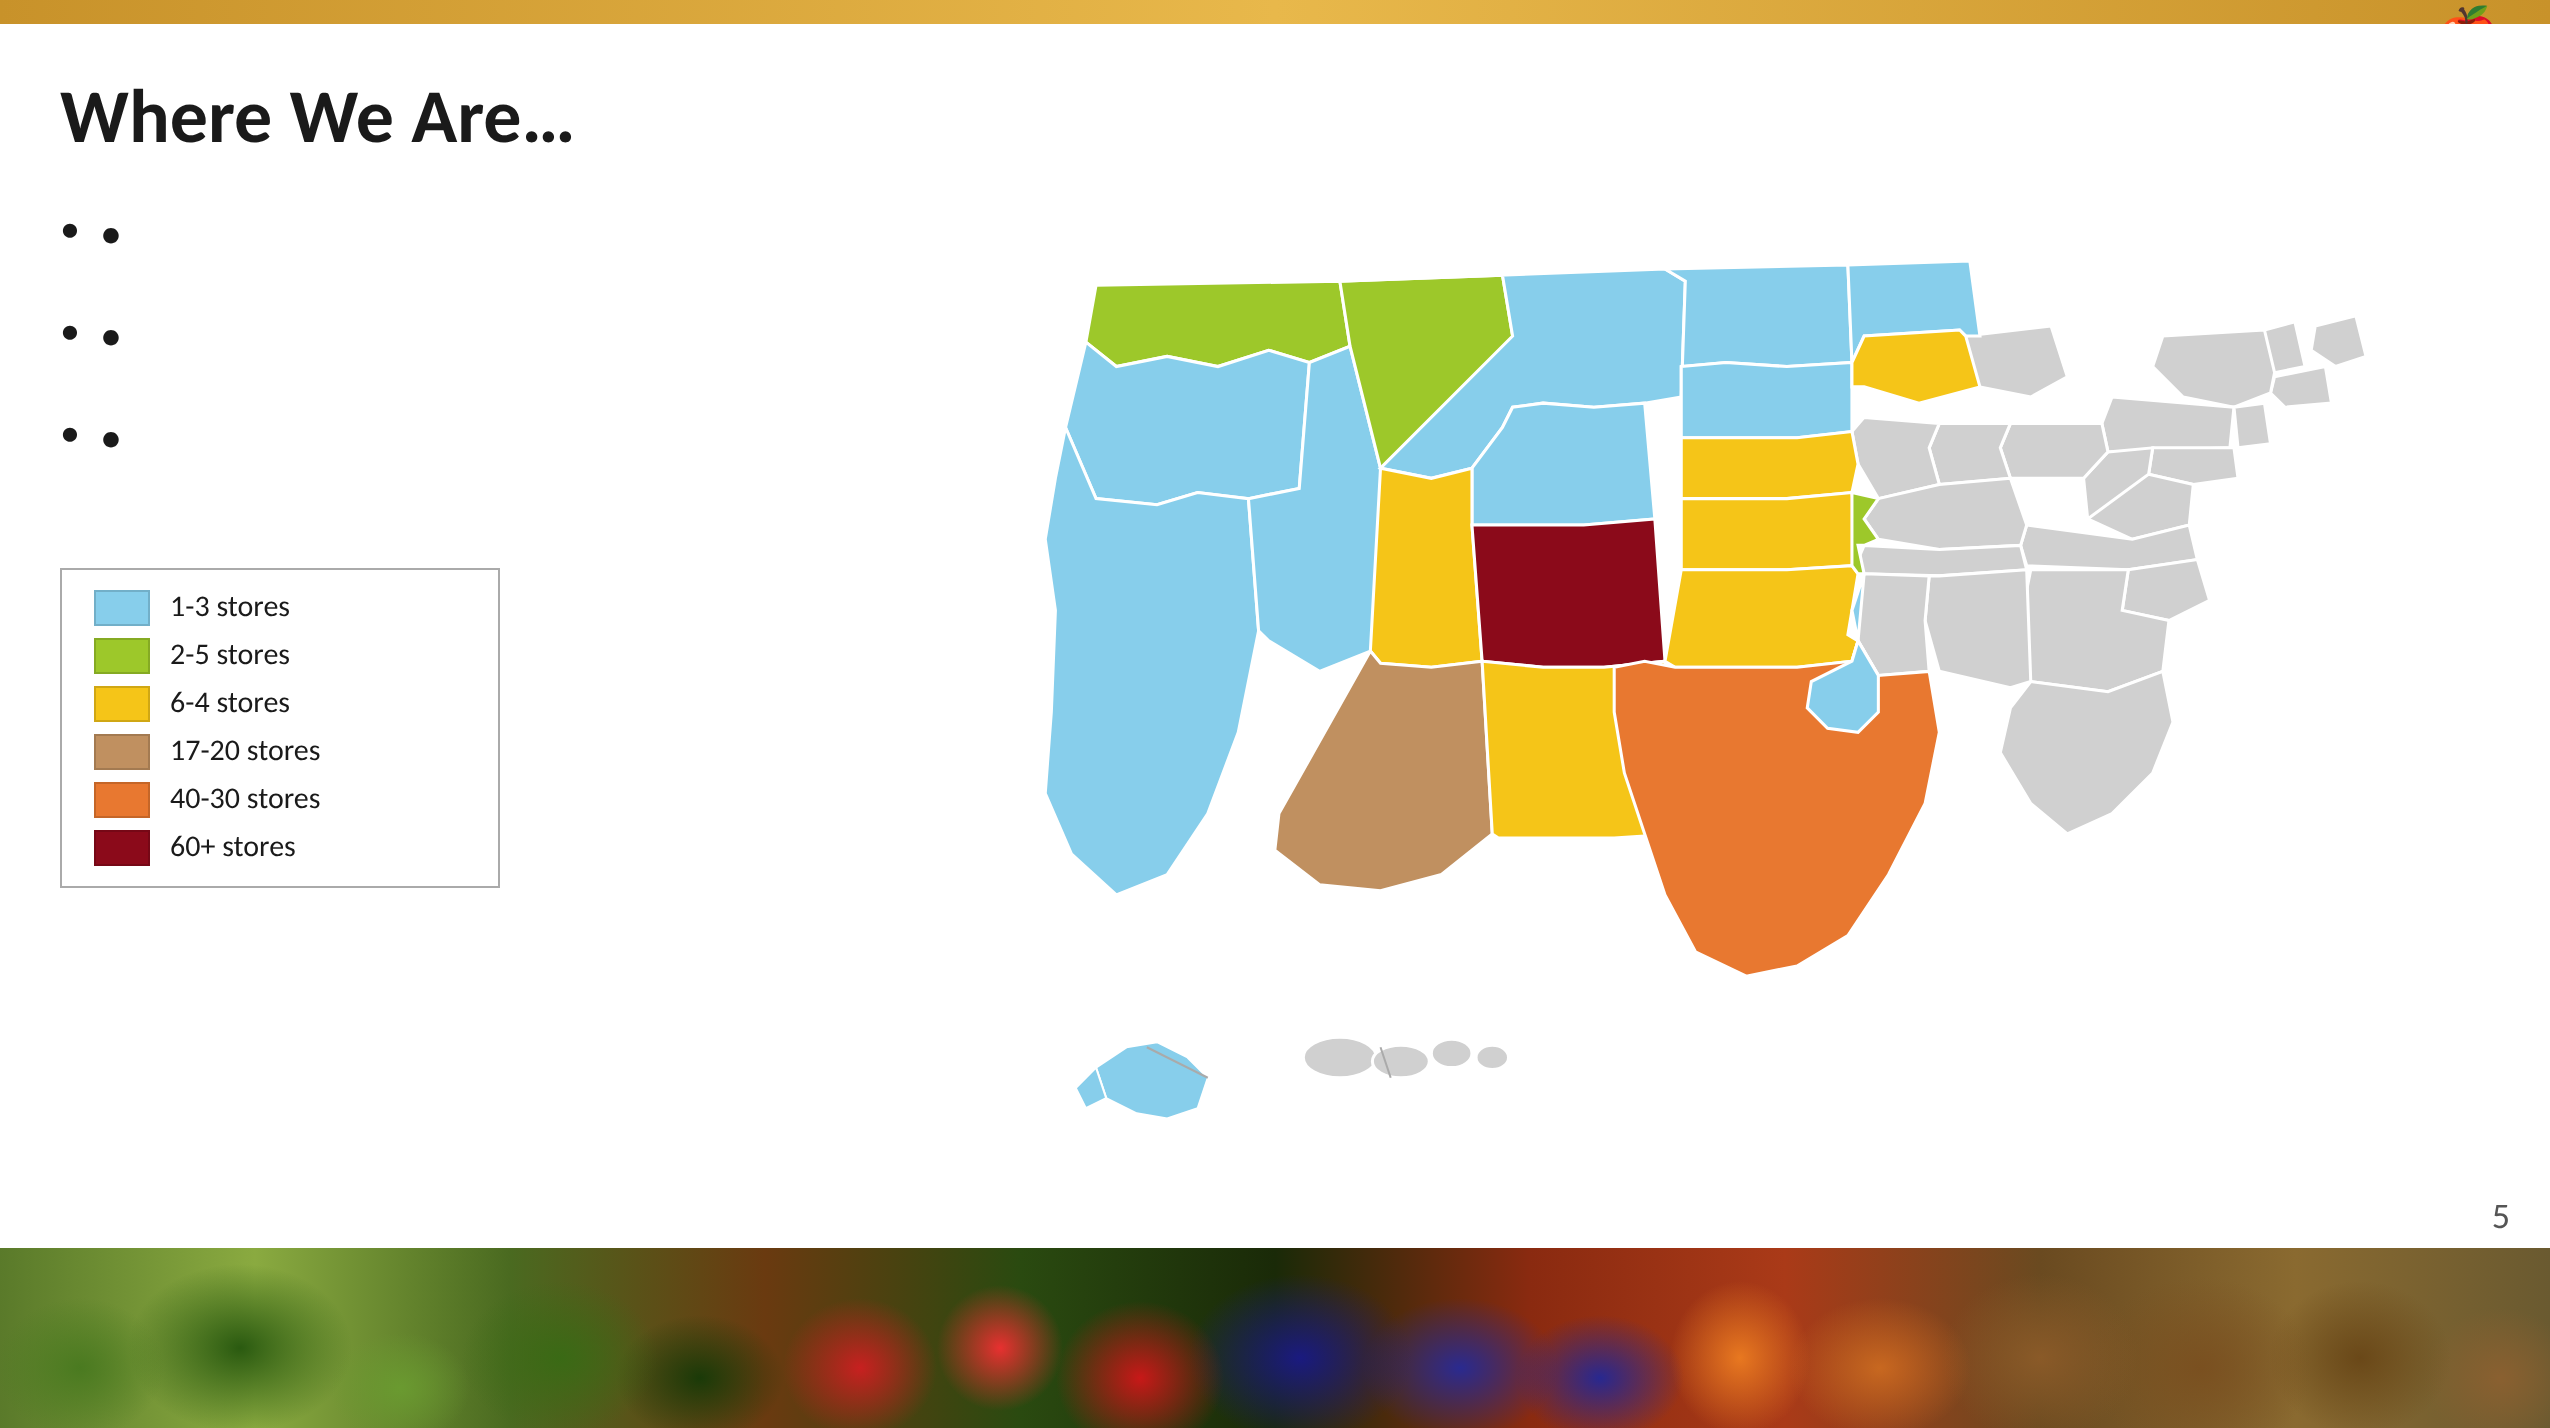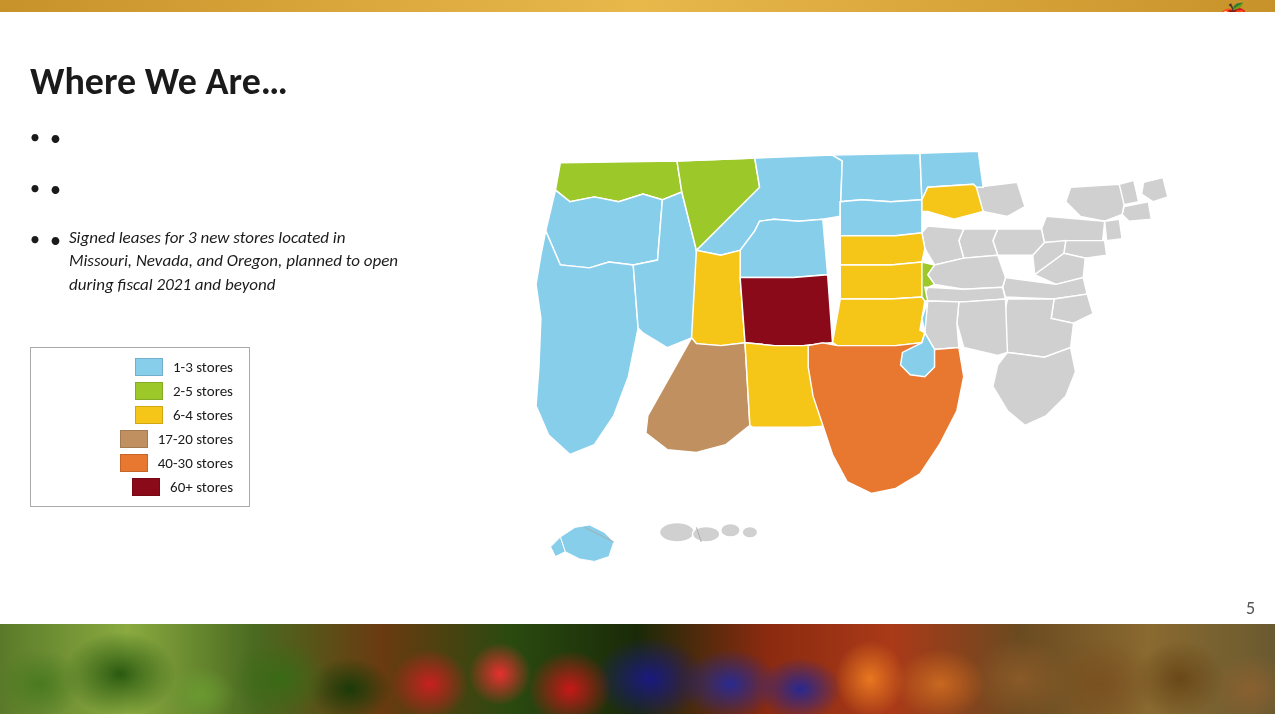--- a/index.html
+++ b/index.html
@@ -64,21 +64,21 @@
       font-weight: normal;
     }
 
     
     .main-content {
       position: absolute;
       top: 12px;
       left: 0; right: 0;
       bottom: 90px;
       background: #fff;
-      padding: 36px 30px 20px 30px;
+      padding: 14px 30px 20px 30px;
     }
 
     
     .page-title {
       font-size: 38px;
       font-weight: bold;
       color: #1a1a1a;
       margin-bottom: 20px;
       margin-top: 10px;
       font-family: 'Calibri', sans-serif;
@@ -127,21 +127,20 @@
 
     
     .legend {
       margin-top: 30px;
       border: 1.5px solid #aaa;
       padding: 10px 16px;
       display: inline-flex;
       flex-direction: column;
       gap: 6px;
       width: 220px;
-      align-items: flex-end;
     }
 
     .legend-item {
       display: flex;
       align-items: center;
       gap: 10px;
       font-size: 15px;
       color: #1a1a1a;
     }
 
@@ -247,21 +246,20 @@
     <div class="left-panel">
       <ul class="bullet-list">
         <li>
           <span style="margin-right:8px; margin-top:0px; font-style:normal; font-size:22px;">•</span>
         </li>
         <li>
           <span style="margin-right:8px; margin-top:0px; font-style:normal; font-size:22px;">•</span>
         </li>
         <li>
           <span style="margin-right:8px; margin-top:0px; font-style:normal; font-size:22px;">•</span>
-          <span>Signed leases for 3 new stores located in Missouri, Nevada, and Oregon, planned to open during fiscal 2021 and beyond</span>
         </li>
       </ul>
 
       <div class="legend">
         <div class="legend-item">
           <div class="legend-swatch" style="background:#87ceeb;"></div>
           <span>1-3 stores</span>
         </div>
         <div class="legend-item">
           <div class="legend-swatch" style="background:#9dc82a;"></div>

